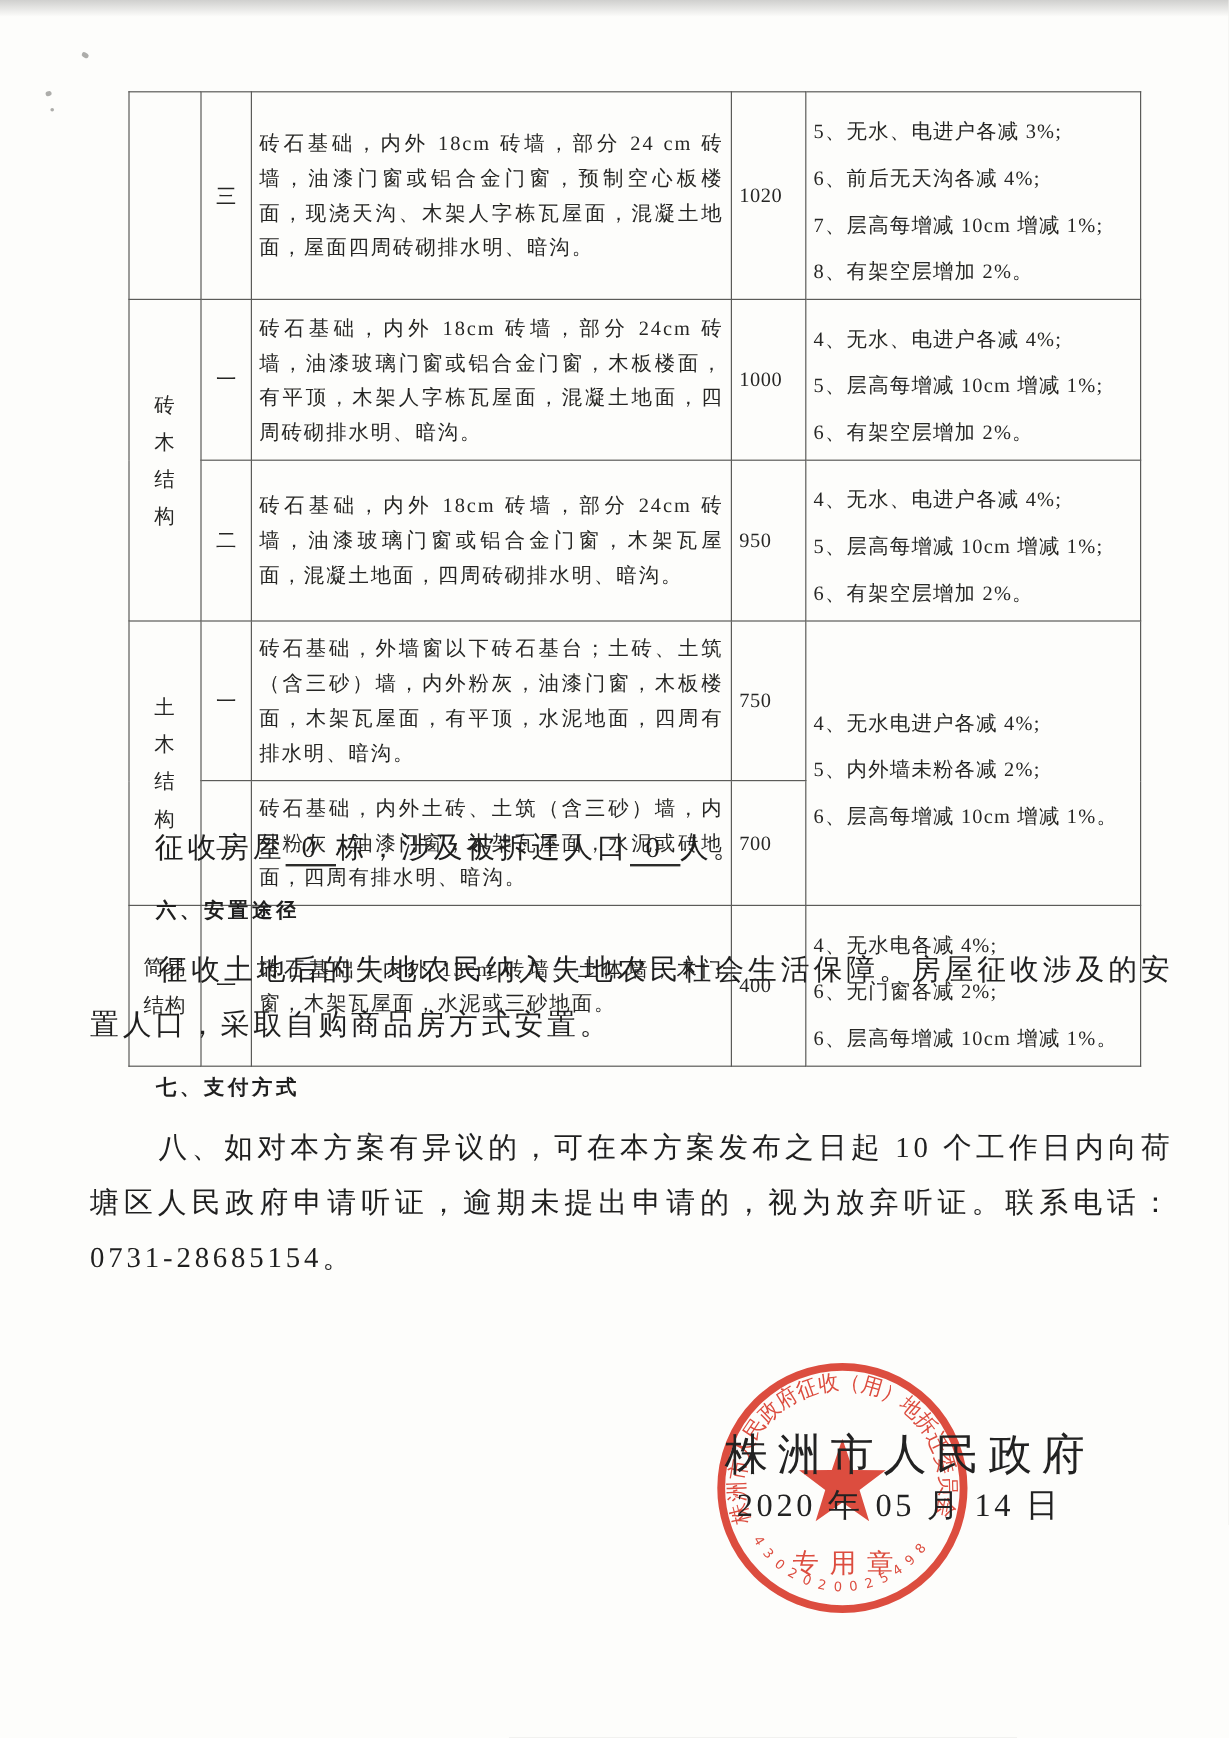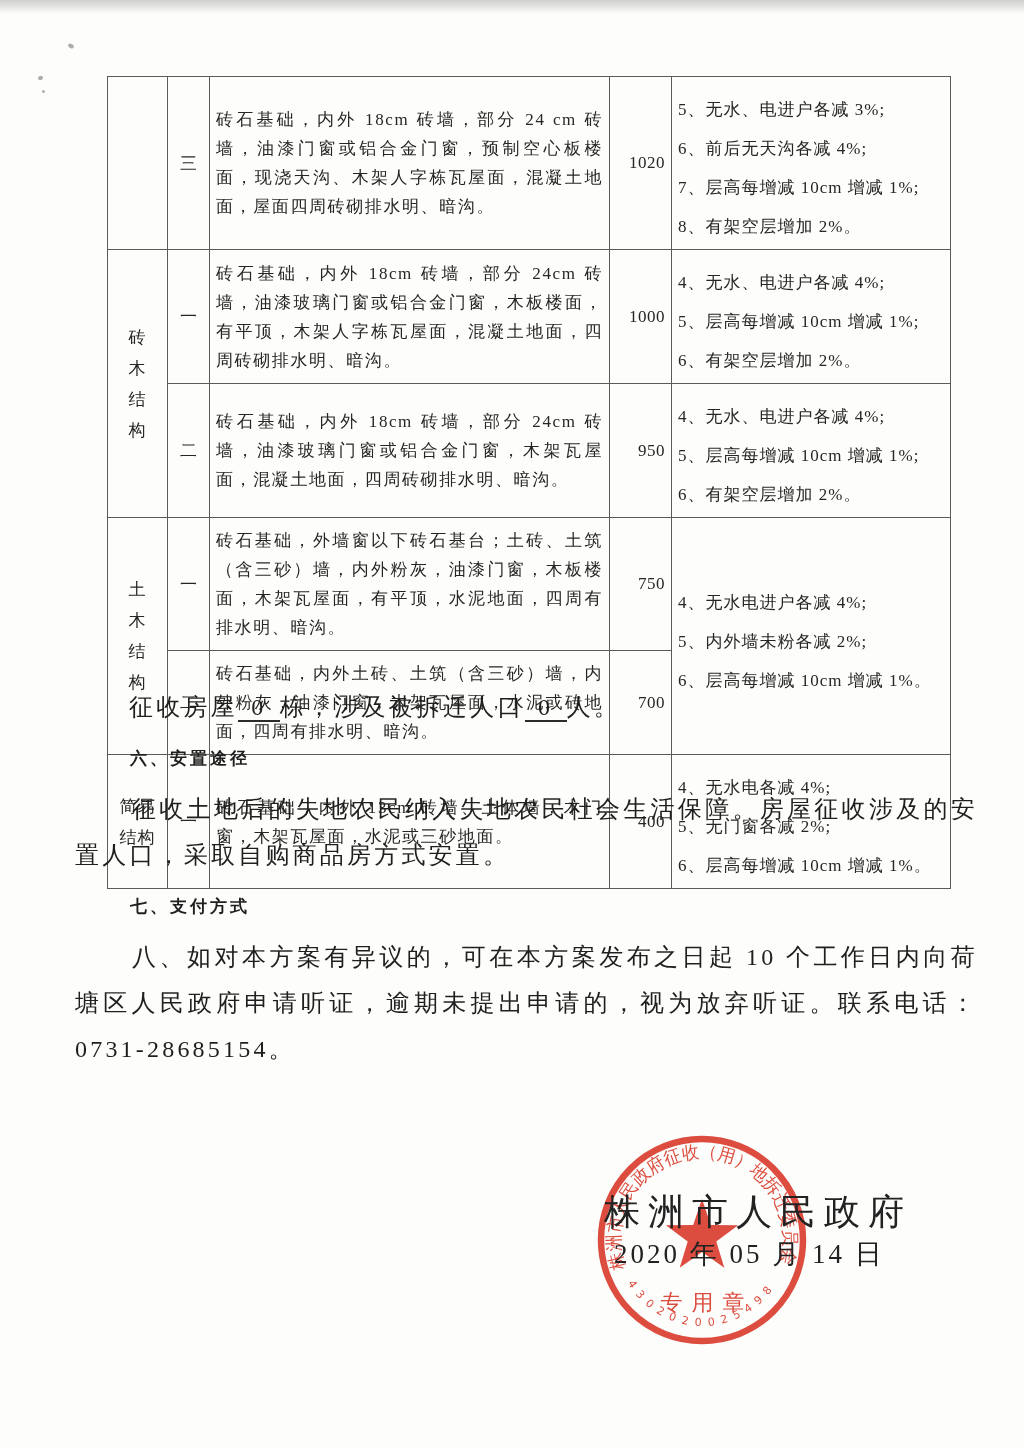--- a/index.html
+++ b/index.html
@@ -28,21 +28,21 @@
     font-size:17px; color:#262624; padding:8px 6px;
   }
   col.c-cat  { width:60px; }
   col.c-grd  { width:42px; }
   col.c-desc { width:400px; }
   col.c-prc  { width:62px; }
   col.c-adj  { width:279px; }
   td.cat  { text-align:center; white-space:pre-line; line-height:31px; letter-spacing:1px; }
   td.grd  { text-align:center; }
   td.desc { line-height:29px; letter-spacing:1.6px; padding:4px 12px; text-align:justify; }
-  td.prc  { text-align:right; font-size:18px; letter-spacing:.5px; }
+  td.prc  { text-align:left; font-size:18px; letter-spacing:.5px; }
   td.adj  { padding:4px 4px 4px 12px; }
   td.adj .line { line-height:29px; letter-spacing:1px; white-space:nowrap;margin-top:10px; }
   tr.r1 { height:118px; } tr.r2 { height:118px; } tr.r3 { height:86px; }
   tr.r4 { height:110px; } tr.r5 { height:89px; }  tr.r6 { height:75px; }
 
   
   .doc-body {
     position:absolute; left:75px; top:682px; width:903px;
     font-size:24px; line-height:46px; letter-spacing:3.2px; text-align:justify;
   }
@@ -144,21 +144,21 @@
       <td class="prc">700</td>
     </tr>
     <tr class="r6">
       <td class="cat">简易
 结构</td>
       <td class="grd">一</td>
       <td class="desc">砖石基础，内外 13cm 砖墙、土体墙，木门窗，木架瓦屋面，水泥或三砂地面。</td>
       <td class="prc">400</td>
       <td class="adj">
         <div class="line">4、无水电各减 4%;</div>
-        <div class="line">5、无门窗各减 2%;</div>
+        <div class="line">6、无门窗各减 2%;</div>
         <div class="line">6、层高每增减 10cm 增减 1%。</div>
       </td>
     </tr>
   </tbody>
     </table>
 
   <div class="doc-body">
     <div class="summary">
       <span>征收房屋</span><span class="blank">0</span><span>栋，涉及被拆迁人口</span><span class="blank">0</span><span>人。</span>
     </div>

